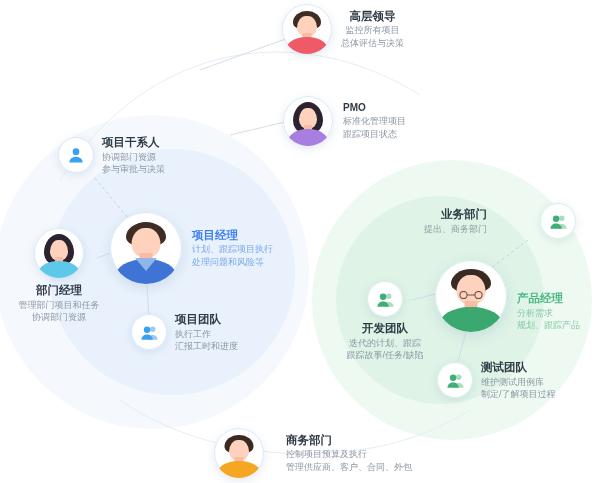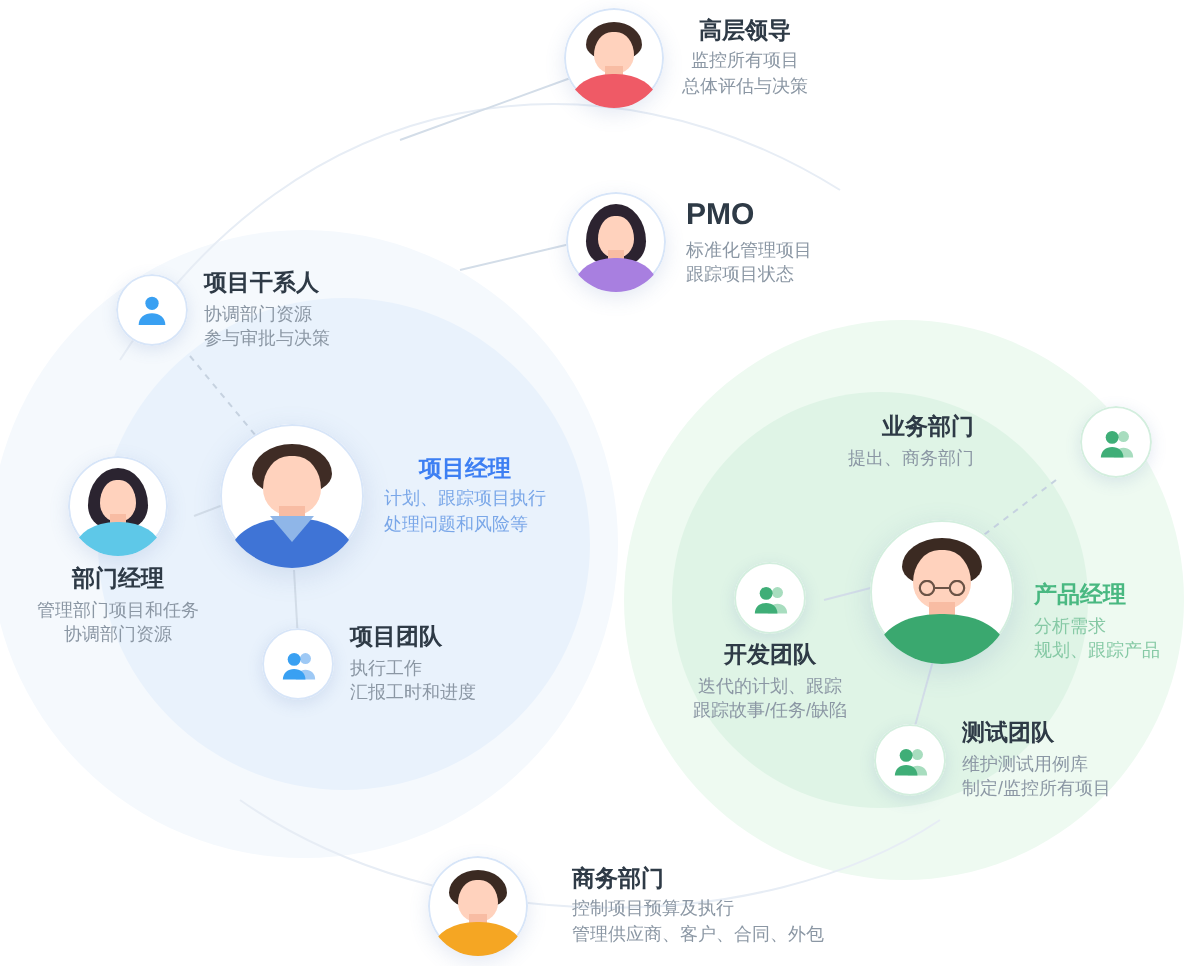--- a/index.html
+++ b/index.html
@@ -33,21 +33,21 @@
   .ring.g{border-color:rgba(130,205,160,.35);}
   
   .picon{position:absolute;inset:0;display:flex;align-items:center;justify-content:center;}
   
   .face{position:absolute;left:50%;transform:translateX(-50%);}
   .hair{border-radius:50% 50% 42% 42%/60% 60% 40% 40%;background:#3f2c25;}
   .skin{background:#ffd2bd;border-radius:45% 45% 48% 48%/55% 55% 45% 45%;}
   .neck{background:#f8bca3;}
   .body{border-radius:48% 48% 0 0/70% 70% 0 0;}
   .collar{position:absolute;}
-  .label-blue .name{color:#3d7ff3;text-align:center;}
+  .label-blue .name{color:#3d7ff3;}
   .label-blue .desc{color:#7aa7e8;}
   .label-green .name{color:#49b881;}
   .label-green .desc{color:#86c9a5;}
   .label-dark .name{color:#2e3a46;}
   .label-dark .desc{color:#8b97a4;}
 </style>
 </head>
 <body>
 
 <div id="stage">
@@ -99,21 +99,21 @@
 
   <div class="node" style="left:283px;top:96px;">
     <div class="av med">
       <div class="ring"></div>
       <div class="face hair" style="top:6px;width:30px;height:30px;border-radius:50% 50% 30% 30%/62% 62% 38% 38%;background:#2c2330;"></div>
       <div class="face skin" style="top:12px;width:18px;height:21px;"></div>
       <div class="face neck" style="top:29px;width:8px;height:7px;"></div>
       <div class="face body" style="top:33px;width:40px;height:18px;background:#a87fe0;"></div>
     </div>
     <div class="txt label-dark" style="margin-left:10px;">
-      <div class="name" style="font-size:15px;">PMO</div>
+      <div class="name" style="font-size:10px;">PMO</div>
       <div class="desc">
         <div>标准化管理项目</div>
         <div>跟踪项目状态</div>
       </div>
     </div>
   </div>
 
   <div class="node" style="left:58px;top:135px;">
     <div class="av sm">
       <div class="ring"></div>
@@ -263,21 +263,21 @@
           <path d="M11 21c0-3.8 2.7-6 6-6s6 2.2 6 6z" fill="#a8ddbf"></path>
           <circle cx="10" cy="8.5" r="4" fill="#3fae77"></circle>
           <path d="M3 21c0-4.2 3.2-6.6 7-6.6s7 2.4 7 6.6z" fill="#3fae77"></path>
         </svg>
       </div>
     </div>
     <div class="txt label-dark" style="margin-left:8px;">
       <div class="name">测试团队</div>
       <div class="desc">
         <div>维护测试用例库</div>
-        <div>制定/监控所有项目</div>
+        <div>制定/了解项目过程</div>
       </div>
     </div>
   </div>
 
   <div class="node" style="left:214px;top:428px;">
     <div class="av med">
       <div class="ring"></div>
       <div class="face hair" style="top:7px;width:29px;height:19px;background:#3b2a22;"></div>
       <div class="face skin" style="top:12px;width:20px;height:21px;"></div>
       <div class="face neck" style="top:29px;width:9px;height:7px;"></div>

